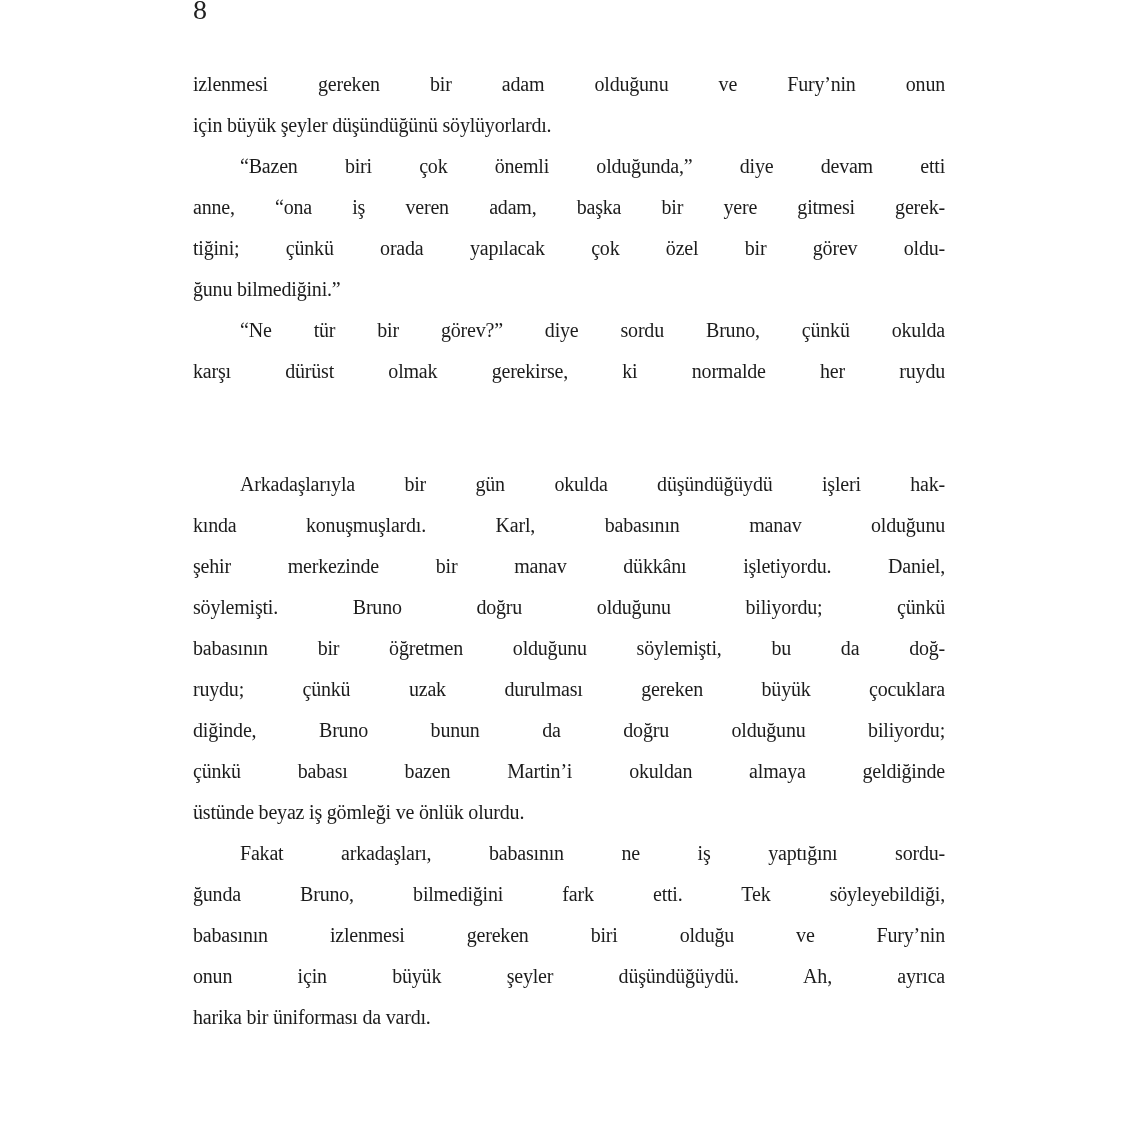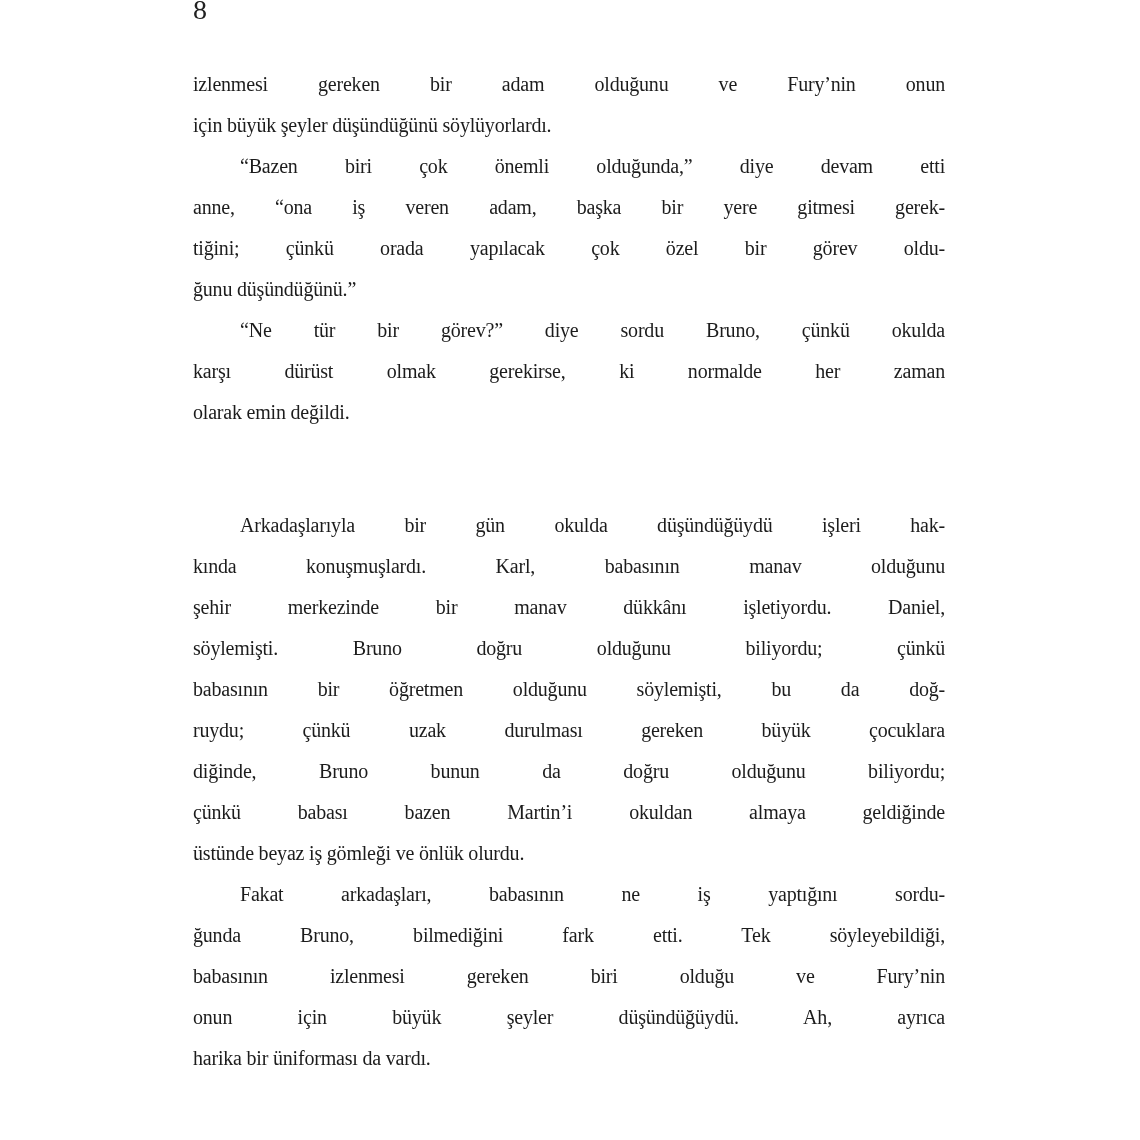--- a/index.html
+++ b/index.html
@@ -57,27 +57,26 @@
 
   <div>
     <div class="line">izlenmesi gereken bir adam olduğunu ve Fury’nin onun</div>
     <div class="line last">için büyük şeyler düşündüğünü söylüyorlardı.</div>
   </div>
 
   <div>
     <div class="line indent">“Bazen biri çok önemli olduğunda,” diye devam etti</div>
     <div class="line">anne, “ona iş veren adam, başka bir yere gitmesi gerek-</div>
     <div class="line">tiğini; çünkü orada yapılacak çok özel bir görev oldu-</div>
-    <div class="line last">ğunu düşündüğünü.”</div>
+    <div class="line last">ğunu bilmediğini.”</div>
   </div>
 
   <div>
     <div class="line indent">“Ne tür bir görev?” diye sordu Bruno, çünkü okulda</div>
-    <div class="line">karşı dürüst olmak gerekirse, ki normalde her zaman</div>
-    <div class="line last">olarak emin değildi.</div>
+    <div class="line">karşı dürüst olmak gerekirse, ki normalde her ruydu</div>
   </div>
 
   <div class="gap"></div>
 
   <div>
     <div class="line indent">Arkadaşlarıyla bir gün okulda düşündüğüydü işleri hak-</div>
     <div class="line">kında konuşmuşlardı. Karl, babasının manav olduğunu</div>
     <div class="line">şehir merkezinde bir manav dükkânı işletiyordu. Daniel,</div>
     <div class="line">söylemişti. Bruno doğru olduğunu biliyordu; çünkü</div>
     <div class="line">babasının bir öğretmen olduğunu söylemişti, bu da doğ-</div>

